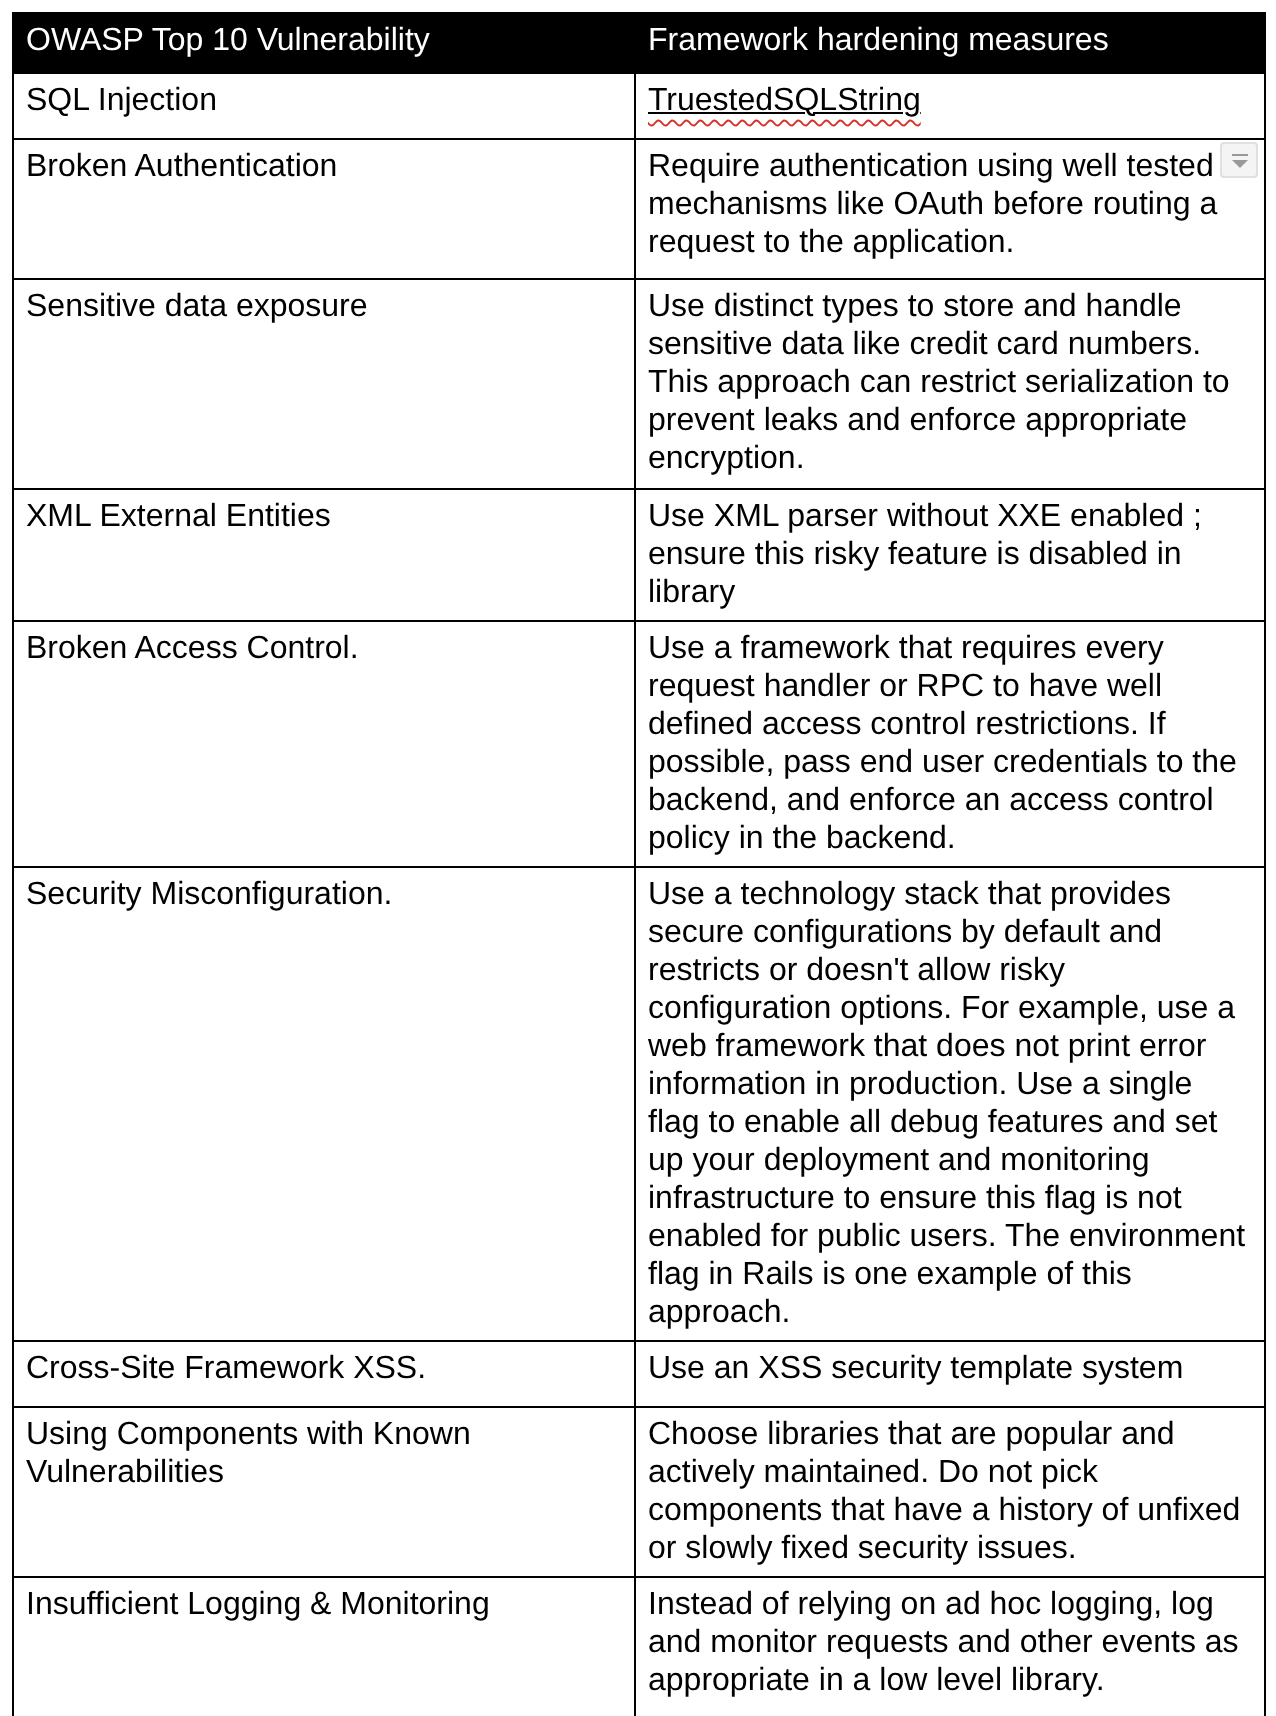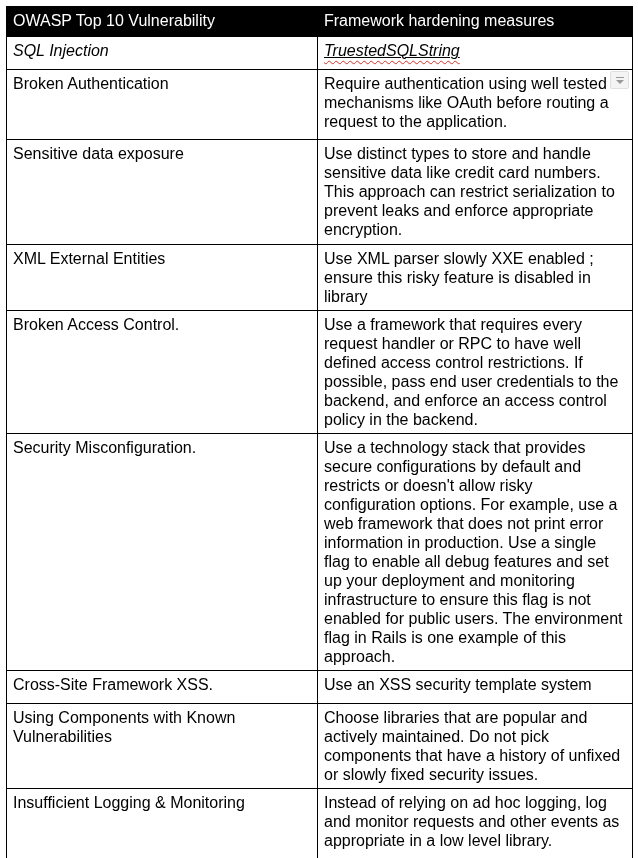--- a/index.html
+++ b/index.html
@@ -39,21 +39,21 @@
   }
   thead tr { height: 30px; }
   thead th {
     background: #000000;
     color: #ffffff;
     vertical-align: middle;
     padding-top: 2px;
     padding-bottom: 2px;
   }
   
-  tbody tr:nth-child(1)  { height: 33px; font-style: italic; }
+  tbody tr:nth-child(1)  { height: 33px; }
   tbody tr:nth-child(2)  { height: 70px; padding-left: 28px; }
   tbody tr:nth-child(3)  { height: 105px; }
   tbody tr:nth-child(4)  { height: 52px; }
   tbody tr:nth-child(5)  { height: 103px; }
   tbody tr:nth-child(6)  { height: 197px; }
   tbody tr:nth-child(7)  { height: 33px; }
   tbody tr:nth-child(8)  { height: 70px; }
   tbody tr:nth-child(9)  { height: 85px; padding-left: 13px; }
   tbody tr:nth-child(10) { height: 67px; }
 
@@ -147,21 +147,21 @@
     <td class="vuln-cell">
       <span class="vuln-text">Sensitive data exposure</span>
     </td>
     <td class="measure-cell"><span>Use distinct types to store and handle sensitive data like credit card numbers. This approach can restrict serialization to prevent leaks and enforce appropriate encryption.</span></td>
   </tr>
 
   <tr>
     <td class="vuln-cell">
       <span class="vuln-text">XML External Entities</span>
     </td>
-    <td class="measure-cell"><span>Use XML parser slowly XXE enabled ; ensure this risky feature is disabled in library</span></td>
+    <td class="measure-cell"><span>Use XML parser without XXE enabled ; ensure this risky feature is disabled in library</span></td>
   </tr>
 
   <tr>
     <td class="vuln-cell">
       <span class="vuln-text">Broken Access Control.</span>
     </td>
     <td class="measure-cell"><span>Use a framework that requires every request handler or RPC to have well defined access control restrictions. If possible, pass end user credentials to the backend, and enforce an access control policy in the backend.</span></td>
   </tr>
 
   <tr>

